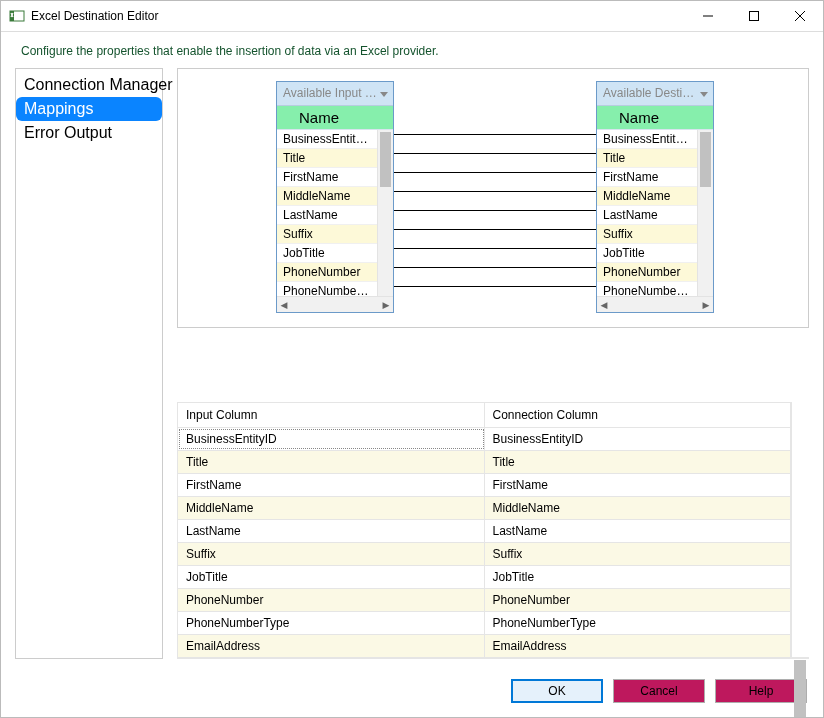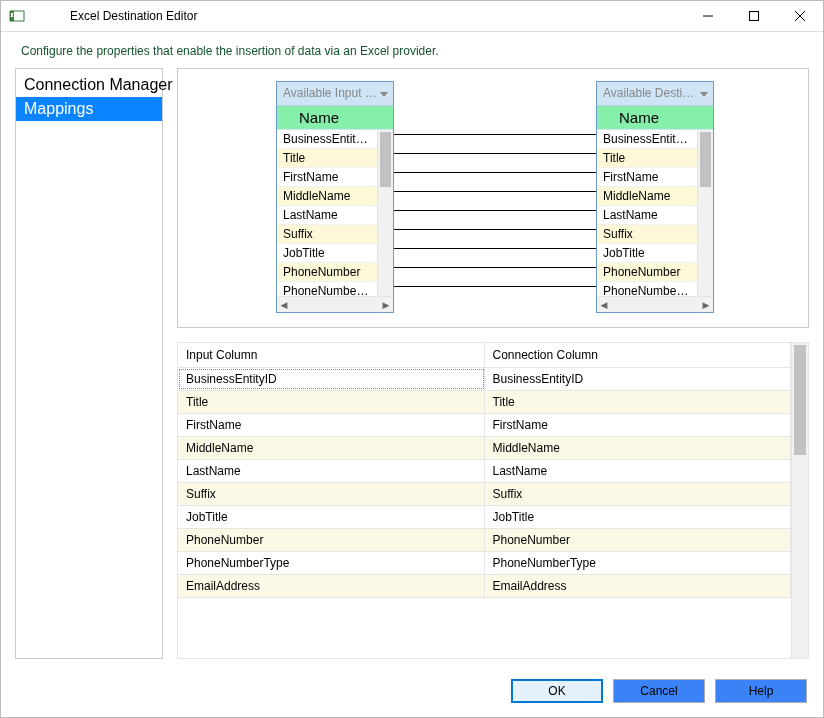--- a/index.html
+++ b/index.html
@@ -26,21 +26,20 @@
   }
   .titlebar .icon {
     width: 16px; height: 16px;
     margin: 0 6px 0 8px;
     display: inline-flex; align-items: center; justify-content: center;
   }
   .titlebar .title {
     flex: 1;
     font-size: 12px;
     color: #000;
-    margin-left: 39px;
   }
   .winbtns { display: flex; height: 100%; }
   .winbtn {
     width: 46px; height: 100%;
     display: flex; align-items: center; justify-content: center;
     color: #333;
   }
   .winbtn svg { width: 10px; height: 10px; }
   
   .descstrip {
@@ -64,20 +63,21 @@
   }
   .sideitem {
     padding: 3px 8px;
     cursor: default;
     font-size: 16px;
     white-space: nowrap;
   }
   .sideitem.selected {
     background: #0a84ff;
     color: #fff;
+    border-radius: 6px;
   }
   .content {
     flex: 1;
     display: flex;
     flex-direction: column;
     min-width: 0;
   }
   
   .maparea {
     border: 1px solid #ccc;
@@ -171,24 +171,25 @@
   }
   .hsb .arrow { width:10px;height:10px; display:flex;align-items:center;justify-content:center;color:#666;font-size:9px;}
   .maplines {
     position: absolute;
     top: 0; left:0; right:0; bottom:0;
     pointer-events:none;
   }
   
   .gridwrap {
     flex: 1;
-    margin-top: 14px;
+    margin-top: 6px;
     position: relative;
     display: flex;
     min-height: 0;
+    align-items: flex-end;
   }
   .grid {
     flex: 1;
     border: 1px solid #e5e5e5;
     display: flex;
     flex-direction: column;
     min-width: 0;
     background: #fff;
   }
   .ghdr {
@@ -239,21 +240,21 @@
   
   .btnrow {
     display: flex;
     justify-content: flex-end;
     gap: 10px;
     padding: 10px 16px 14px 13px;
   }
   .btn {
     width: 92px;
     height: 24px;
-    background: #3b82f6;
+    background: #be185d;
     border: 1px solid #adadad;
     font-size: 12px;
     display: flex;
     align-items: center;
     justify-content: center;
     cursor: default;
   }
   .btn.primary {
     background: #e5f1fb;
     border: 2px solid #0078d7;
@@ -291,20 +292,21 @@
   </div>
 </div>
 
 <div class="descstrip">Configure the properties that enable the insertion of data via an Excel provider.</div>
 
 <div class="mainrow">
 
   <div class="sidebar" id="sidebar">
       <div class="sideitem">Connection Manager</div>
       <div class="sideitem selected">Mappings</div>
+      <div class="sideitem">Error Output</div>
     </div>
 
   <div class="content">
 
     <div class="maparea">
       <svg class="maplines" id="maplines" width="636" height="260">
           <line x1="216" y1="65.5" x2="418" y2="65.5" stroke="#000" stroke-width="1"></line>
           <line x1="216" y1="84.5" x2="418" y2="84.5" stroke="#000" stroke-width="1"></line>
           <line x1="216" y1="103.5" x2="418" y2="103.5" stroke="#000" stroke-width="1"></line>
           <line x1="216" y1="122.5" x2="418" y2="122.5" stroke="#000" stroke-width="1"></line>

